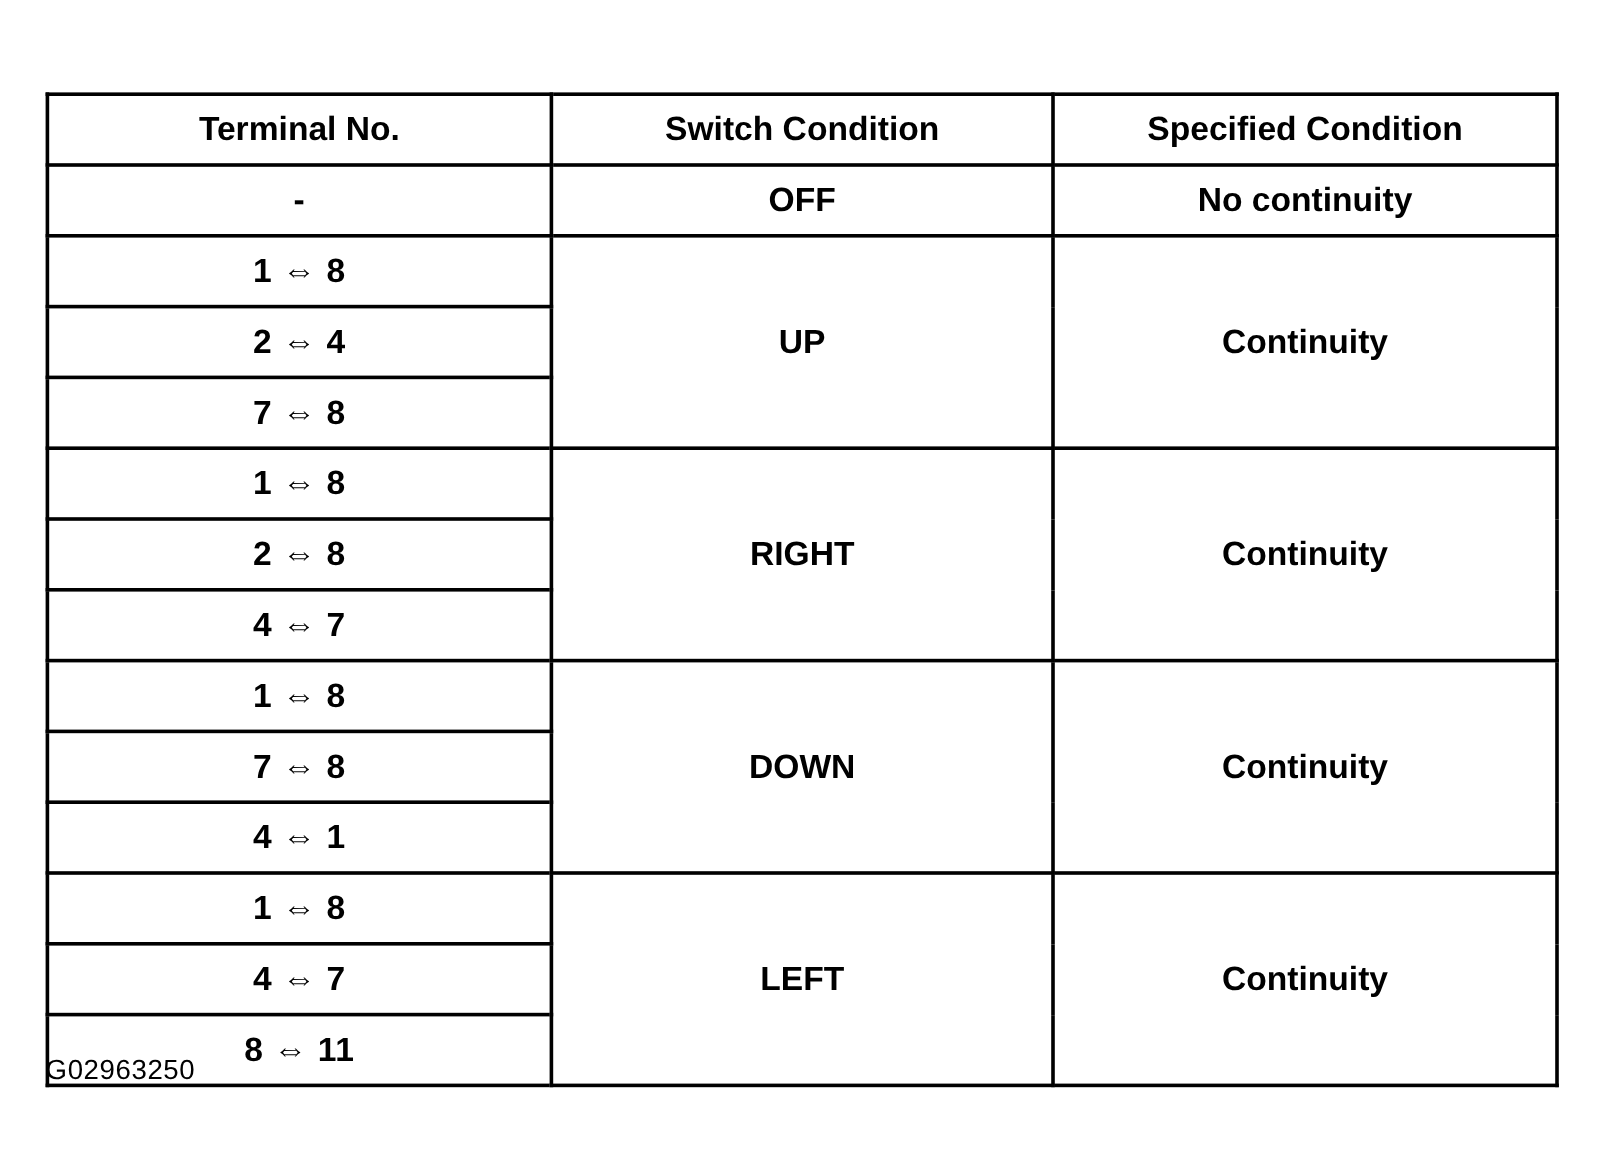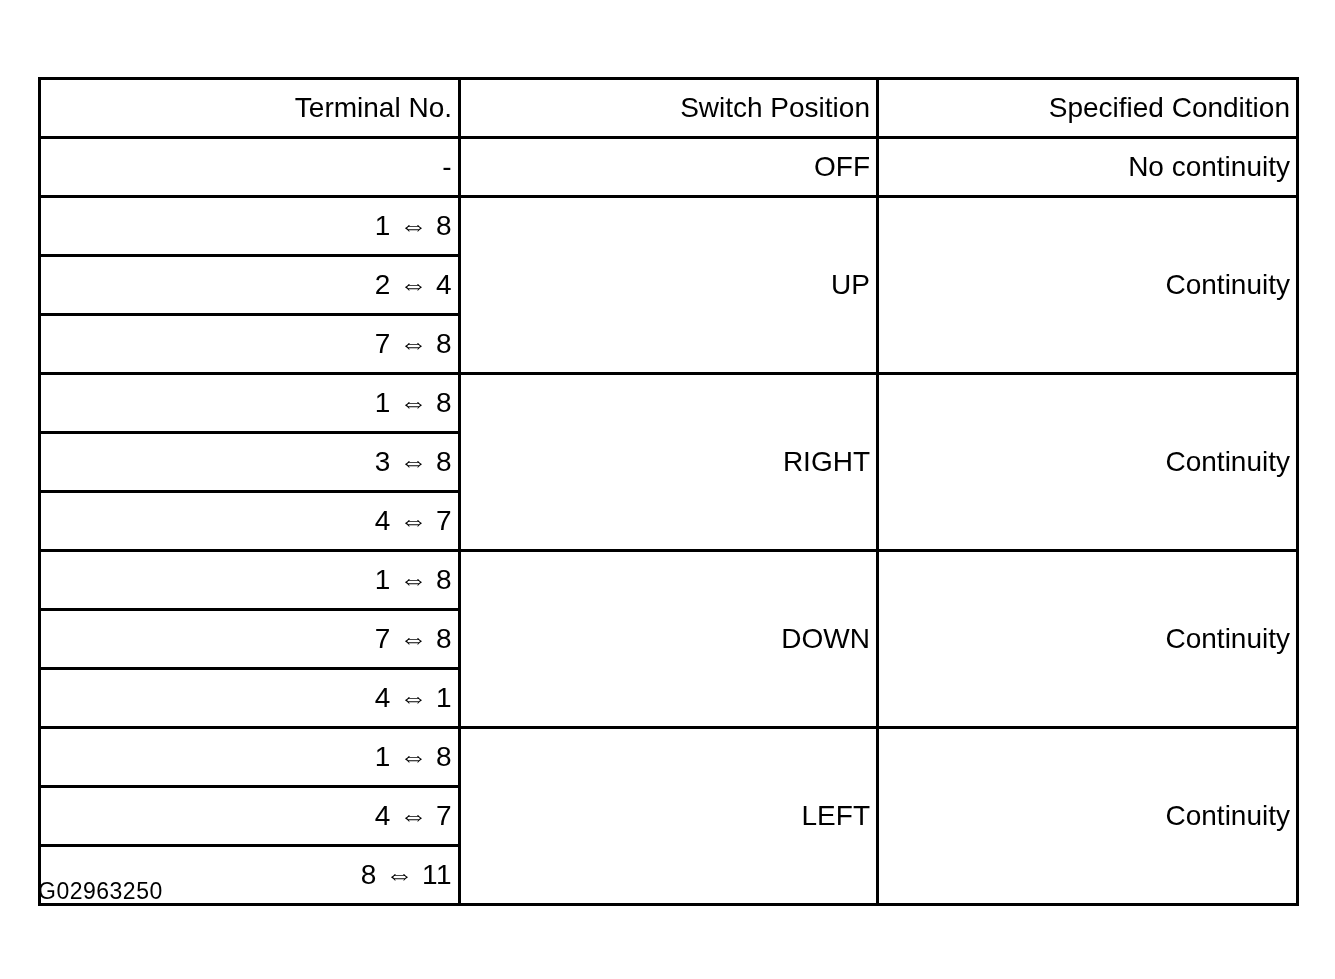--- a/index.html
+++ b/index.html
@@ -36,23 +36,23 @@
     background: #ffffff;
   }
 
   table.spec-table col.c1 { width: 420px; }
   table.spec-table col.c2 { width: 418px; }
   table.spec-table col.c3 { width: 420px; }
 
   table.spec-table th,
   table.spec-table td {
     border: 3px solid #000000;
-    text-align: right;
+    text-align: center;
     vertical-align: middle;
-    font-weight: normal;
+    font-weight: bold;
     font-size: 28px;
     line-height: 1.15;
     height: 50px;
     padding: 3px 6px;
     background: #ffffff;
     white-space: nowrap;
   }
 
   table.spec-table th {
     font-size: 28px;
@@ -85,21 +85,21 @@
   <div class="table-wrap">
     <table class="spec-table">
       <colgroup>
         <col class="c1">
         <col class="c2">
         <col class="c3">
       </colgroup>
       <thead>
         <tr>
           <th>Terminal No.</th>
-          <th>Switch Position</th>
+          <th>Switch Condition</th>
           <th>Specified Condition</th>
         </tr>
       </thead>
       <tbody>
 
         <tr>
           <td class="terminal-cell dash-cell">-</td>
           <td rowspan="1">OFF</td>
           <td rowspan="1">No continuity</td>
         </tr>
@@ -115,21 +115,21 @@
         <tr>
           <td class="terminal-cell">7 ⇔ 8</td>
         </tr>
 
         <tr>
           <td class="terminal-cell">1 ⇔ 8</td>
           <td rowspan="3">RIGHT</td>
           <td rowspan="3">Continuity</td>
         </tr>
         <tr>
-          <td class="terminal-cell">3 ⇔ 8</td>
+          <td class="terminal-cell">2 ⇔ 8</td>
         </tr>
         <tr>
           <td class="terminal-cell">4 ⇔ 7</td>
         </tr>
 
         <tr>
           <td class="terminal-cell">1 ⇔ 8</td>
           <td rowspan="3">DOWN</td>
           <td rowspan="3">Continuity</td>
         </tr>

